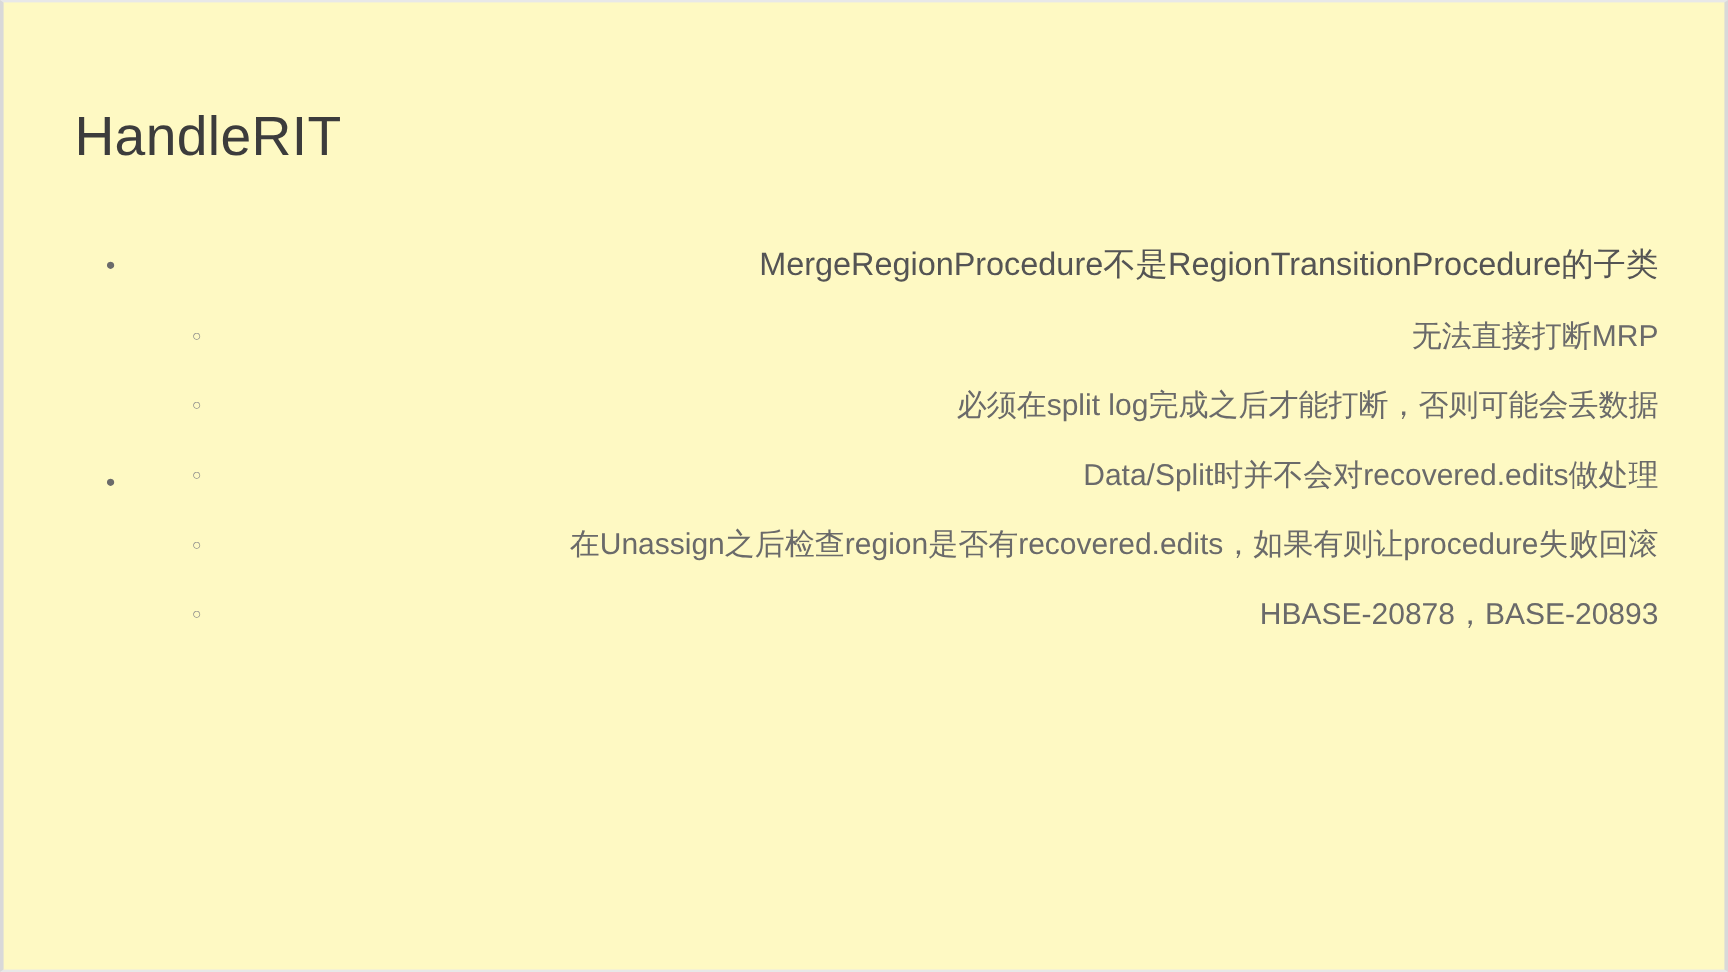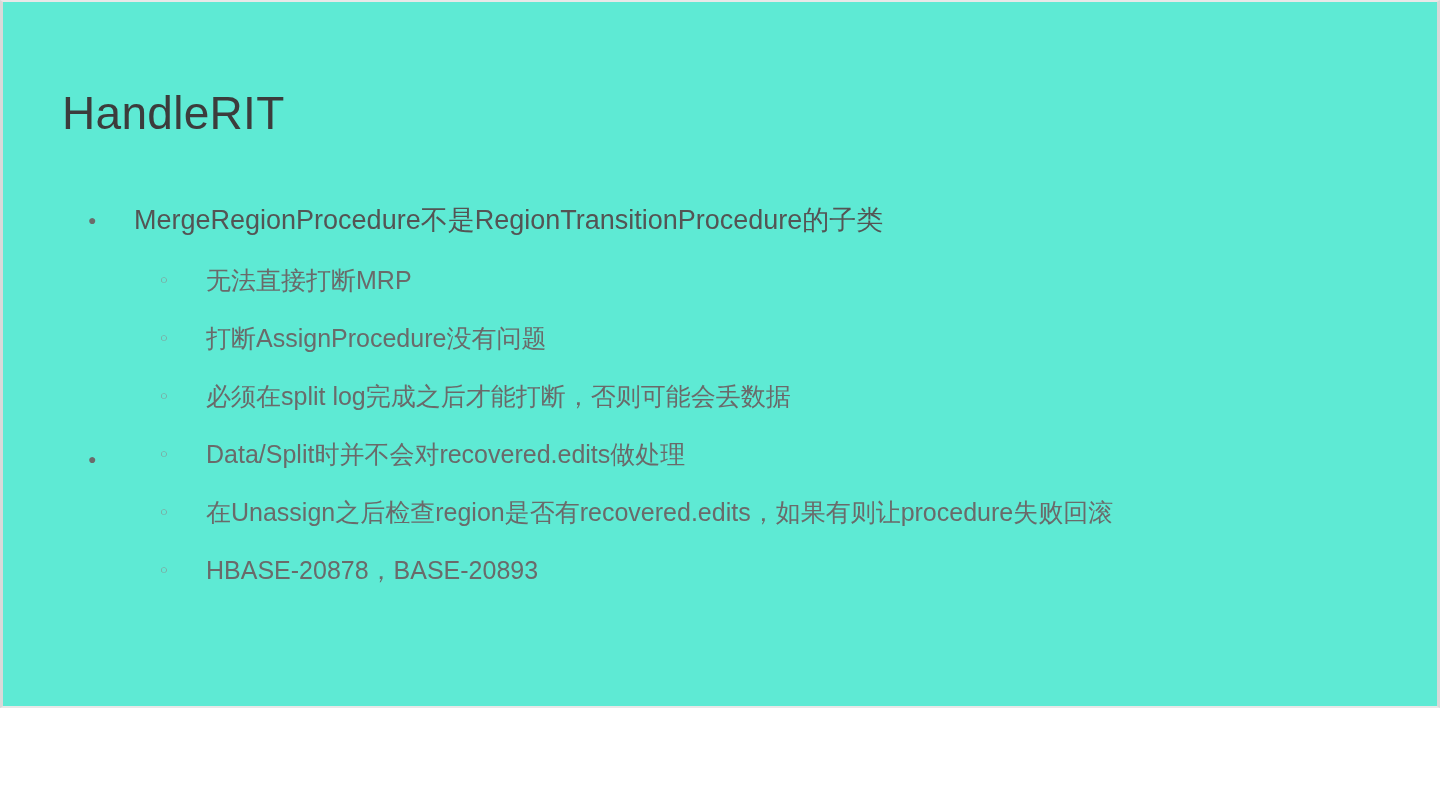--- a/index.html
+++ b/index.html
@@ -9,22 +9,22 @@
   }
   body {
     width: 1440px;
     height: 810px;
     font-family: "Liberation Sans", sans-serif;
     -webkit-font-smoothing: antialiased;
   }
   .slide {
     position: relative;
     width: 1440px;
-    height: 708px;
-    background: #5eead4;
+    height: 810px;
+    background: #fef9c3;
     box-sizing: border-box;
     overflow: hidden;
   }
   
   .slide::before {
     content: "";
     position: absolute;
     left: 0; top: 0; right: 0; bottom: 0;
     border-left: 3px solid #d9d9d9;
     border-right: 3px solid #d9d9d9;
@@ -41,20 +41,21 @@
     color: #3c3c3c;
     font-weight: 400;
     letter-spacing: 0.3px;
     white-space: nowrap;
   }
   .body-block {
     position: absolute;
     left: 62px;
     top: 196px;
     width: 1320px;
+    text-align: right;
   }
   ul.level1 {
     list-style: none;
     margin: 0;
     padding: 0;
   }
   ul.level1 > li.l1 {
     position: relative;
     padding-left: 72px;
     font-size: 27px;
@@ -109,23 +110,20 @@
   <div class="body-block">
     <ul class="level1">
 
       <li class="l1">
         <span class="l1-text">MergeRegionProcedure不是RegionTransitionProcedure的子类</span>
         <ul class="level2">
           <li class="l2">
             <span class="l2-text">无法直接打断MRP</span>
           </li>
           <li class="l2">
-            <span class="l2-text">打断AssignProcedure没有问题</span>
-          </li>
-          <li class="l2">
             <span class="l2-text">必须在split log完成之后才能打断，否则可能会丢数据</span>
           </li>
         </ul>
       </li>
 
       <li class="l1">
         <ul class="level2">
           <li class="l2">
             <span class="l2-text">Data/Split时并不会对recovered.edits做处理</span>
           </li>

